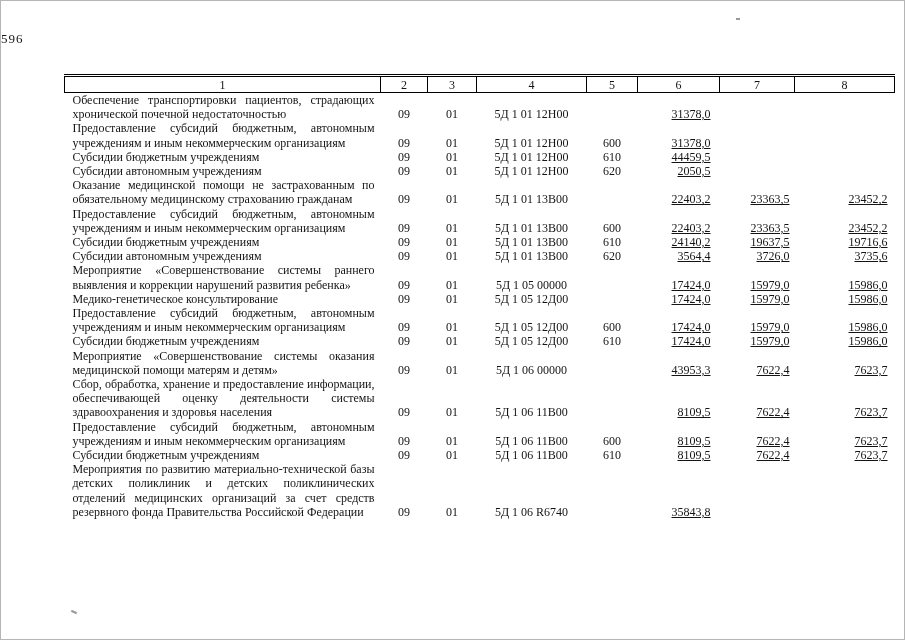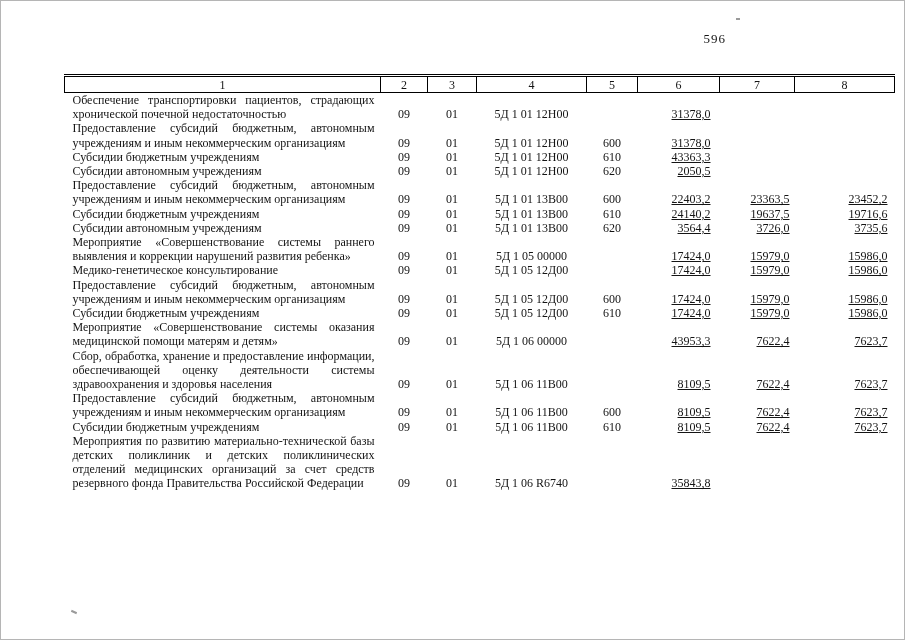--- a/index.html
+++ b/index.html
@@ -16,21 +16,21 @@
     box-sizing: border-box;
     overflow: hidden;
     font-family: "Liberation Serif", "DejaVu Serif", serif;
     color: #141414;
   }
   .page-number {
     position: absolute;
     top: 30px;
     left: 0;
     width: 725px;
-    text-align: right;
+    text-align: left;
     font-size: 13px;
     letter-spacing: 1px;
   }
   table.budget {
     position: absolute;
     top: 73px;
     left: 63px;
     width: 830px;
     border-collapse: collapse;
     table-layout: fixed;
@@ -126,33 +126,43 @@
           <td class="c6">31378,0</td>
           <td class="c7"></td>
           <td class="c8"></td>
         </tr>
         <tr>
           <td class="c1">Субсидии бюджетным учреждениям</td>
           <td class="c2">09</td>
           <td class="c3">01</td>
           <td class="c4">5Д 1 01 12Н00</td>
           <td class="c5">610</td>
-          <td class="c6">43363,3</td>
+          <td class="c6">44459,5</td>
           <td class="c7"></td>
           <td class="c8"></td>
         </tr>
         <tr>
           <td class="c1">Субсидии автономным учреждениям</td>
           <td class="c2">09</td>
           <td class="c3">01</td>
           <td class="c4">5Д 1 01 12Н00</td>
           <td class="c5">620</td>
           <td class="c6">2050,5</td>
           <td class="c7"></td>
           <td class="c8"></td>
+        </tr>
+        <tr>
+          <td class="c1">Оказание медицинской помощи не застрахованным по обязательному медицинскому страхованию гражданам</td>
+          <td class="c2">09</td>
+          <td class="c3">01</td>
+          <td class="c4">5Д 1 01 13В00</td>
+          <td class="c5"></td>
+          <td class="c6">22403,2</td>
+          <td class="c7">23363,5</td>
+          <td class="c8">23452,2</td>
         </tr>
         <tr>
           <td class="c1">Предоставление субсидий бюджетным, автономным учреждениям и иным некоммерческим организациям</td>
           <td class="c2">09</td>
           <td class="c3">01</td>
           <td class="c4">5Д 1 01 13В00</td>
           <td class="c5">600</td>
           <td class="c6">22403,2</td>
           <td class="c7">23363,5</td>
           <td class="c8">23452,2</td>

